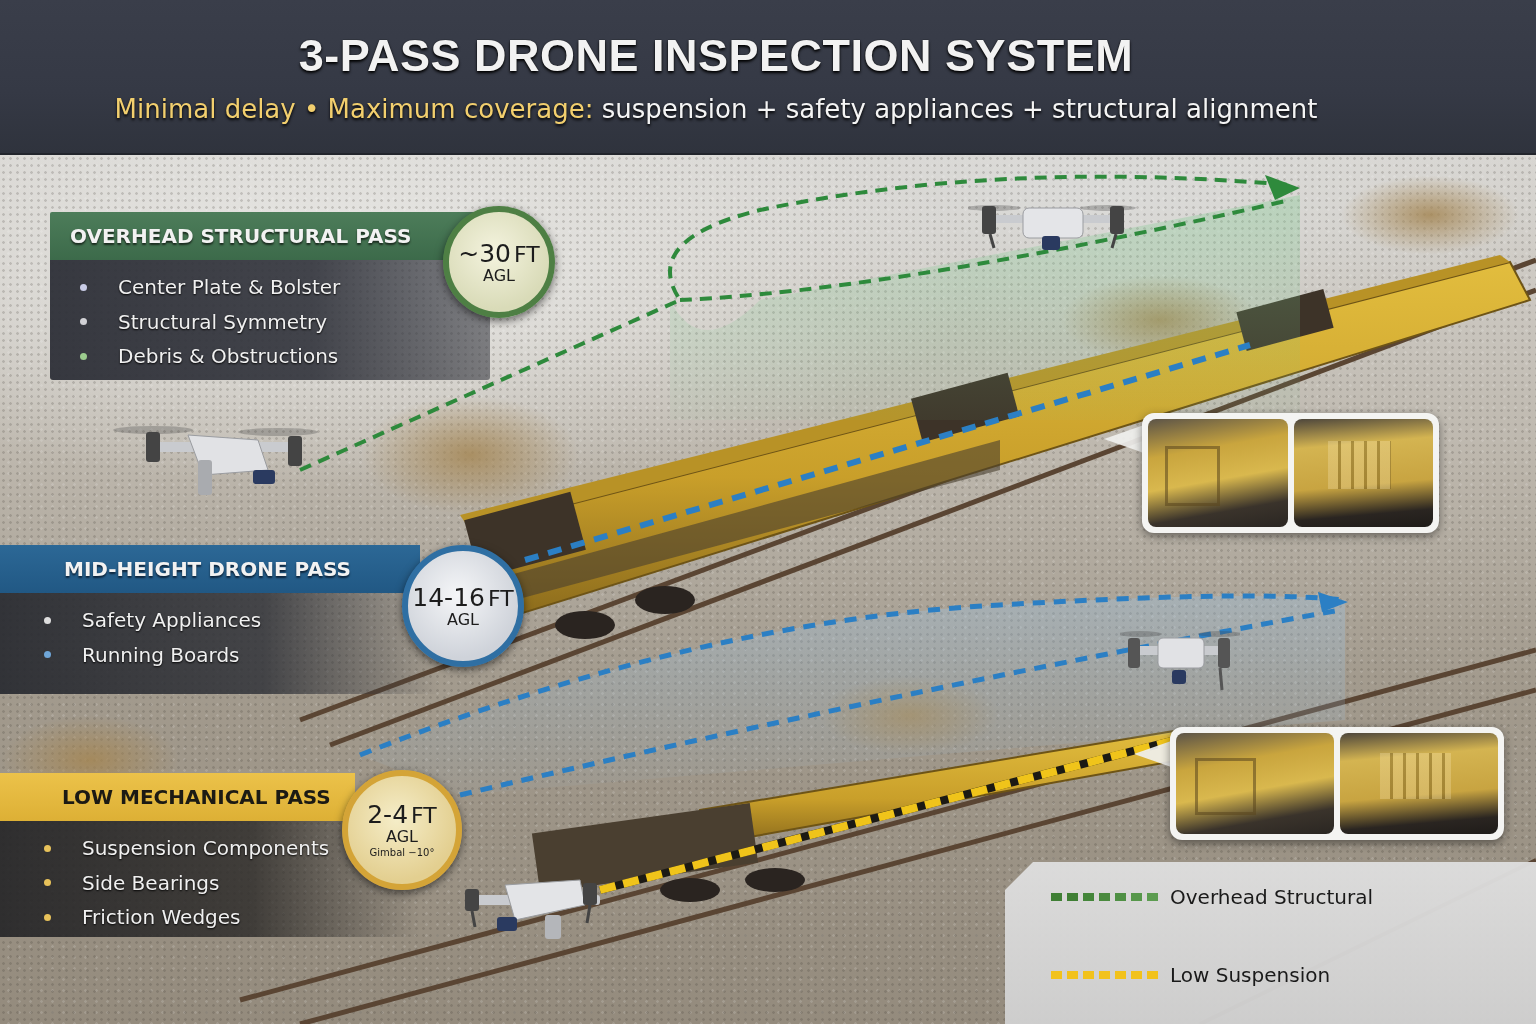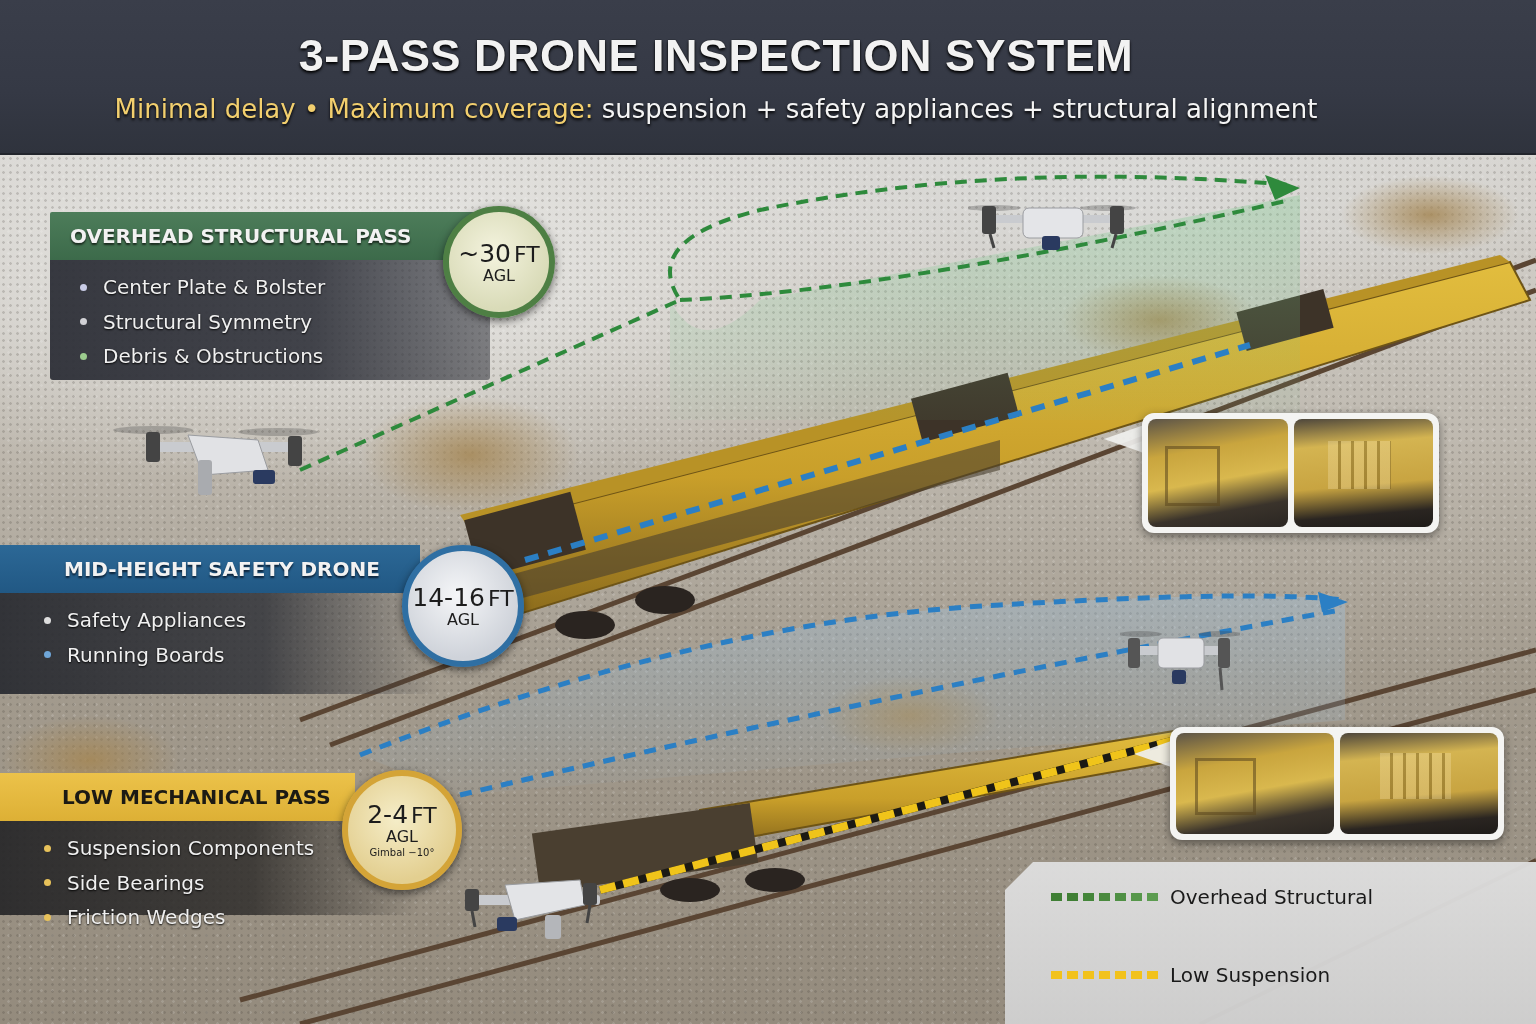--- a/index.html
+++ b/index.html
@@ -59,37 +59,37 @@
     display: flex; align-items: center; white-space: nowrap;
   }
   .panel .body {
     position: absolute; left: 0; top: 48px;
     background: linear-gradient(90deg, rgba(46,48,56,0.95) 0%, rgba(52,54,62,0.92) 60%, rgba(60,62,70,0.6) 100%);
   }
   .panel ul { list-style: none; padding-top: 10px; }
   .panel li {
     font-family: "DejaVu Sans", sans-serif; font-size: 20px; color: #f0f0f0;
     height: 34.5px; line-height: 34.5px; text-shadow: 0 1px 2px #000;
-    display: flex; align-items: center;
+    display: flex; align-items: center; gap: 15px;
   }
   .panel li .dot { width: 7px; height: 7px; border-radius: 50%; margin-right: 16px; display: inline-block; }
 
   .p-overhead { left: 50px; top: 212px; width: 490px; height: 168px; }
   .p-overhead .banner { width: 440px; background: linear-gradient(180deg, #4d7d5a, #3c6a4a); color: #f2f2f2; padding-left: 20px; text-shadow: 0 2px 2px #1a2a1e; border-radius: 2px 2px 0 0; }
   .p-overhead .body { width: 440px; height: 120px; border-radius: 0 0 3px 3px; }
   .p-overhead ul { padding-left: 30px; }
 
   .p-mid { left: 0; top: 545px; width: 530px; height: 170px; }
   .p-mid .banner { width: 420px; background: linear-gradient(180deg, #2c6896, #215884); color: #f2f2f2; padding-left: 64px; text-shadow: 0 2px 2px #0c2238; }
   .p-mid .body { width: 440px; height: 101px; background: linear-gradient(90deg, rgba(40,42,48,0.92) 0%, rgba(50,52,58,0.85) 60%, rgba(60,60,64,0) 100%); }
   .p-mid ul { padding-left: 44px; }
 
   .p-low { left: 0; top: 773px; width: 470px; height: 170px; }
   .p-low .banner { width: 355px; background: linear-gradient(180deg, #ecc24a, #ddb035); color: #1c1a14; padding-left: 62px; }
-  .p-low .body { width: 420px; height: 94px; background: linear-gradient(90deg, rgba(38,38,40,0.92) 0%, rgba(48,46,44,0.85) 60%, rgba(60,58,54,0) 100%); }
+  .p-low .body { width: 420px; height: 116px; background: linear-gradient(90deg, rgba(38,38,40,0.92) 0%, rgba(48,46,44,0.85) 60%, rgba(60,58,54,0) 100%); }
   .p-low ul { padding-left: 44px; }
 
   
   .badge {
     position: absolute; border-radius: 50%; z-index: 12;
     display: flex; flex-direction: column; align-items: center; justify-content: center;
     font-family: "DejaVu Sans", sans-serif; color: #1c1c1c; line-height: 1;
     box-shadow: 0 3px 8px rgba(0,0,0,0.55);
   }
   .badge .alt { font-size: 25px; }
@@ -296,21 +296,21 @@
         </li>
     </ul>
   </div>
 </div>
 <div class="badge b-overhead">
   <div class="alt"><span>~30</span><small>FT</small></div>
   <div class="agl">AGL</div>
 </div>
 
 <div class="panel p-mid">
-  <div class="banner">MID-HEIGHT SAFETY DRONE</div>
+  <div class="banner">MID-HEIGHT DRONE PASS</div>
   <div class="body">
     <ul>
       <li>
           <span class="dot" style="background:#dedede"></span>
           <span>Safety Appliances</span>
         </li>
       <li>
           <span class="dot" style="background:#6fa6d8"></span>
           <span>Running Boards</span>
         </li>

